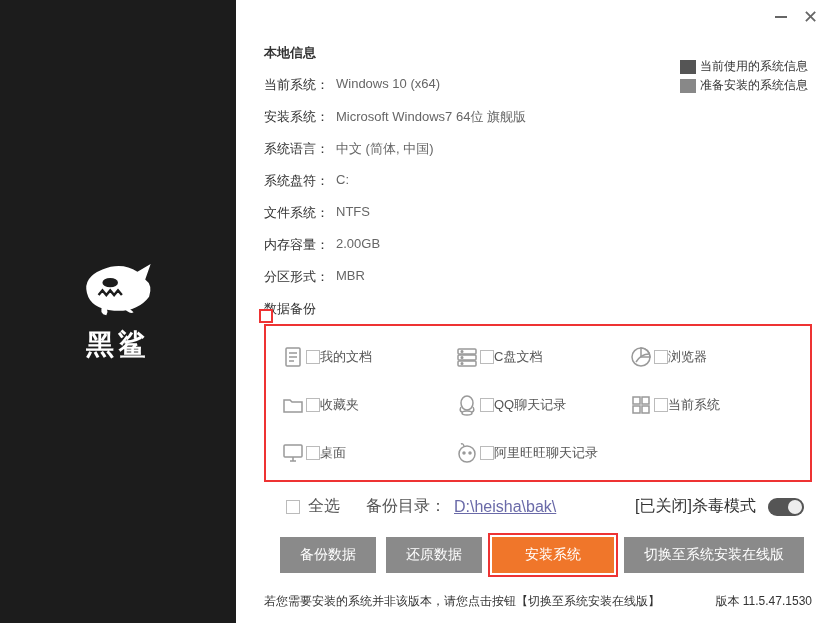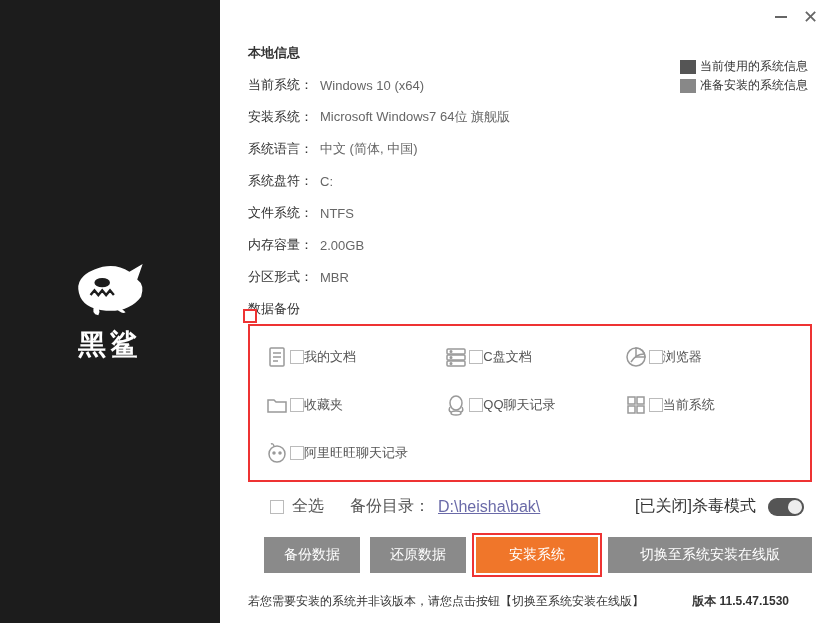--- a/index.html
+++ b/index.html
@@ -64,21 +64,20 @@
   }
   .legend-row { display:flex; align-items:center; margin-bottom:2px;}
   .legend-sw { width: 16px; height: 14px; background:#555; margin-right:4px; }
   .legend-sw.light { background:#888; }
   .info-grid {
     margin-top: 14px;
   }
   .info-row {
     display: flex;
     margin-bottom: 14px;
-    align-items: center;
   }
   .info-label {
     width: 72px;
     color: #333;
   }
   .info-value { color: #666; }
 
   .backup-title { color:#333; margin-top: 2px; }
 
   .backup-panel {
@@ -152,29 +151,29 @@
   .btn {
     height: 36px;
     display:flex; align-items:center; justify-content:center;
     color:#fff;
     font-size: 14px;
     padding: 16px 16px;
     cursor: pointer;
   }
   .btn-grey { background:#8a8a8a; width:96px; }
   .btn-orange { background:#f0762a; width:122px; outline:2px solid #e33; outline-offset:2px;}
-  .btn-wide { background:#8a8a8a; width:204px; }
+  .btn-wide { background:#8a8a8a; width:180px; }
 
   .footer {
     margin-top: 20px;
     font-size: 12px;
     color:#333;
     display:flex;
   }
-  .footer .ver { margin-left:auto; margin-right:23px;font-weight:bold;}
+  .footer .ver { margin-left:auto; margin-right:0;}
 </style>
 </head>
 <body>
 
 <div class="app">
   <div class="sidebar">
     <div class="logo-box">
       <svg class="shark" viewBox="0 0 100 90">
         <path d="M10 55 Q5 35 30 25 Q55 15 75 28 L92 18 L85 38 Q95 45 90 60 Q75 80 45 78 Q15 76 10 55 Z" fill="#fff"></path>
         <path d="M30 72 Q25 82 35 84 Q40 75 30 72 Z" fill="#fff"></path>
@@ -310,20 +309,31 @@
                 <rect x="4" y="4" width="7" height="7"></rect>
                 <rect x="13" y="4" width="7" height="7"></rect>
                 <rect x="4" y="13" width="7" height="7"></rect>
                 <rect x="13" y="13" width="7" height="7"></rect>
               </svg>
           </div>
           <div class="chk"></div>
           <span>当前系统</span>
         </div>
 
+        <div class="backup-item">
+          <div class="bk-icon">
+            <svg viewBox="0 0 24 24">
+                <rect x="3" y="4" width="18" height="12" rx="1"></rect>
+                <line x1="9" y1="20" x2="15" y2="20"></line>
+                <line x1="12" y1="16" x2="12" y2="20"></line>
+              </svg>
+          </div>
+          <div class="chk"></div>
+          <span>桌面</span>
+        </div>
 
         <div class="backup-item">
           <div class="bk-icon">
             <svg viewBox="0 0 24 24">
                 <circle cx="12" cy="13" r="8"></circle>
                 <path d="M9 5 Q8 2 6 3"></path>
                 <circle cx="9" cy="12" r="1" fill="#999"></circle>
                 <circle cx="15" cy="12" r="1" fill="#999"></circle>
               </svg>
           </div>

